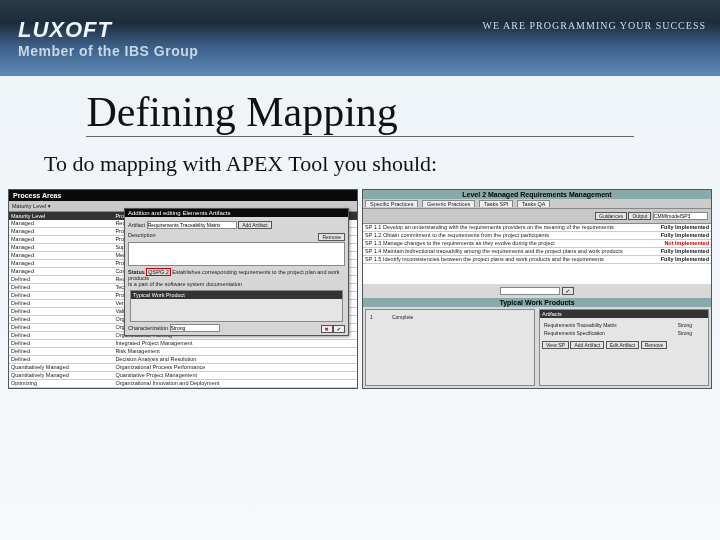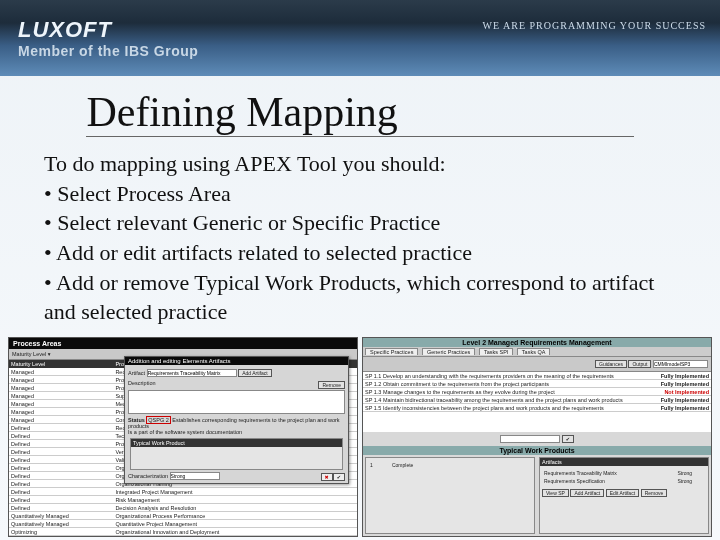--- a/index.html
+++ b/index.html
@@ -138,27 +138,21 @@
   <div class="logo">
     <span>LUXOFT</span>
     <small>Member of the IBS Group</small>
   </div>
   <div class="tagline">WE ARE PROGRAMMING YOUR SUCCESS</div>
 </div>
 
 <h1 class="title">Defining Mapping</h1>
 
 <div class="body-text">
-  <div>To do mapping using APEX Tool you should:</div>
-  <ul>
-    <li>Select Process Area</li>
-    <li>Select relevant Generic or Specific Practice</li>
-    <li>Add or edit artifacts related to selected practice</li>
-    <li style="padding-left:0">Add or remove Typical Work Products, which correspond to artifact and selected practice</li>
-  </ul>
+  <div>To do mapping with APEX Tool you should:</div>
 </div>
 
 <div class="screens">
 
   <div class="win" style="position:relative">
     <div class="titlebar">Process Areas</div>
     <div class="toolbar">Maturity Level ▾</div>
     <div class="grid">
       <table>
         <tbody>

